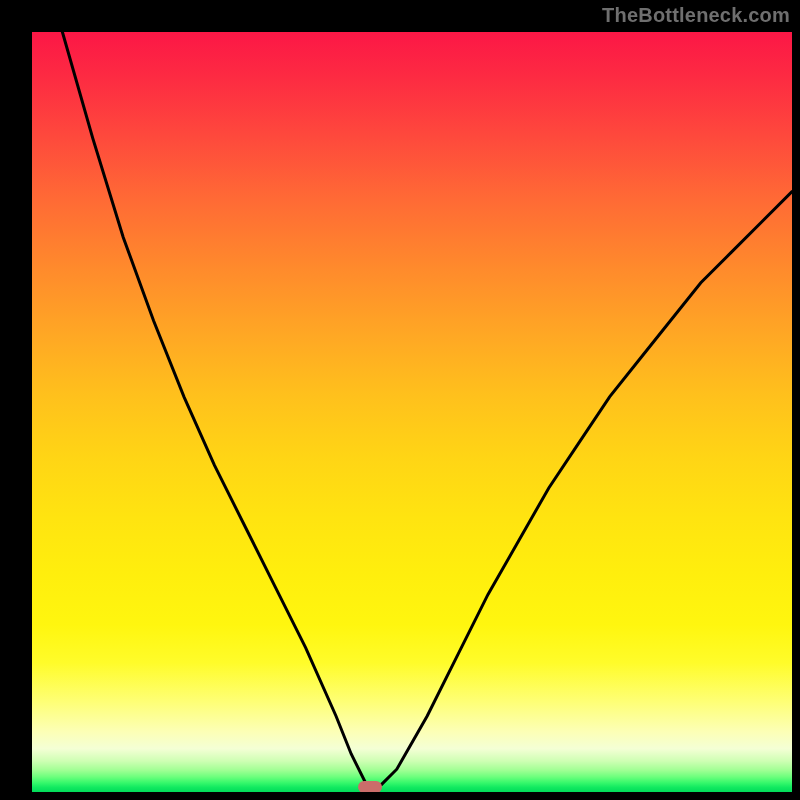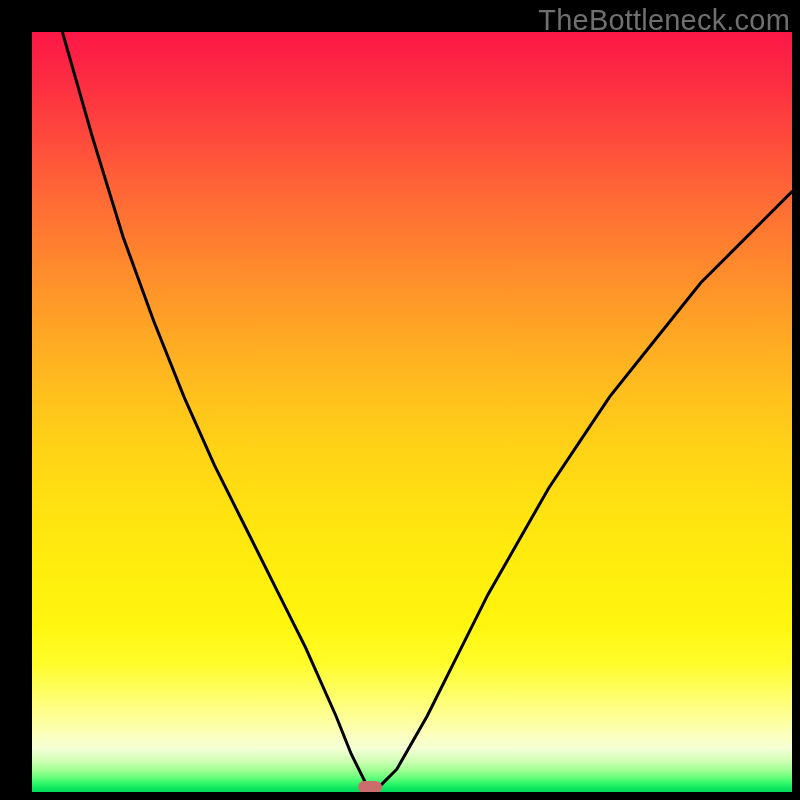--- a/index.html
+++ b/index.html
@@ -70,22 +70,22 @@
     height: 12px;
     border-radius: 6px;
     background: #cb6d6a;
     transform: translate(-50%, -50%);
   }
   .attribution {
     position: absolute;
     top: 4px;
     right: 10px;
     color: #6f6f6f;
-    font-size: 29px;
-    font-weight: 400;
+    font-size: 20px;
+    font-weight: 700;
     letter-spacing: 0.2px;
     z-index: 5;
   }
 </style>
 </head>
 <body>
 
 <div class="frame">
 
   <div class="attribution">TheBottleneck.com</div>

